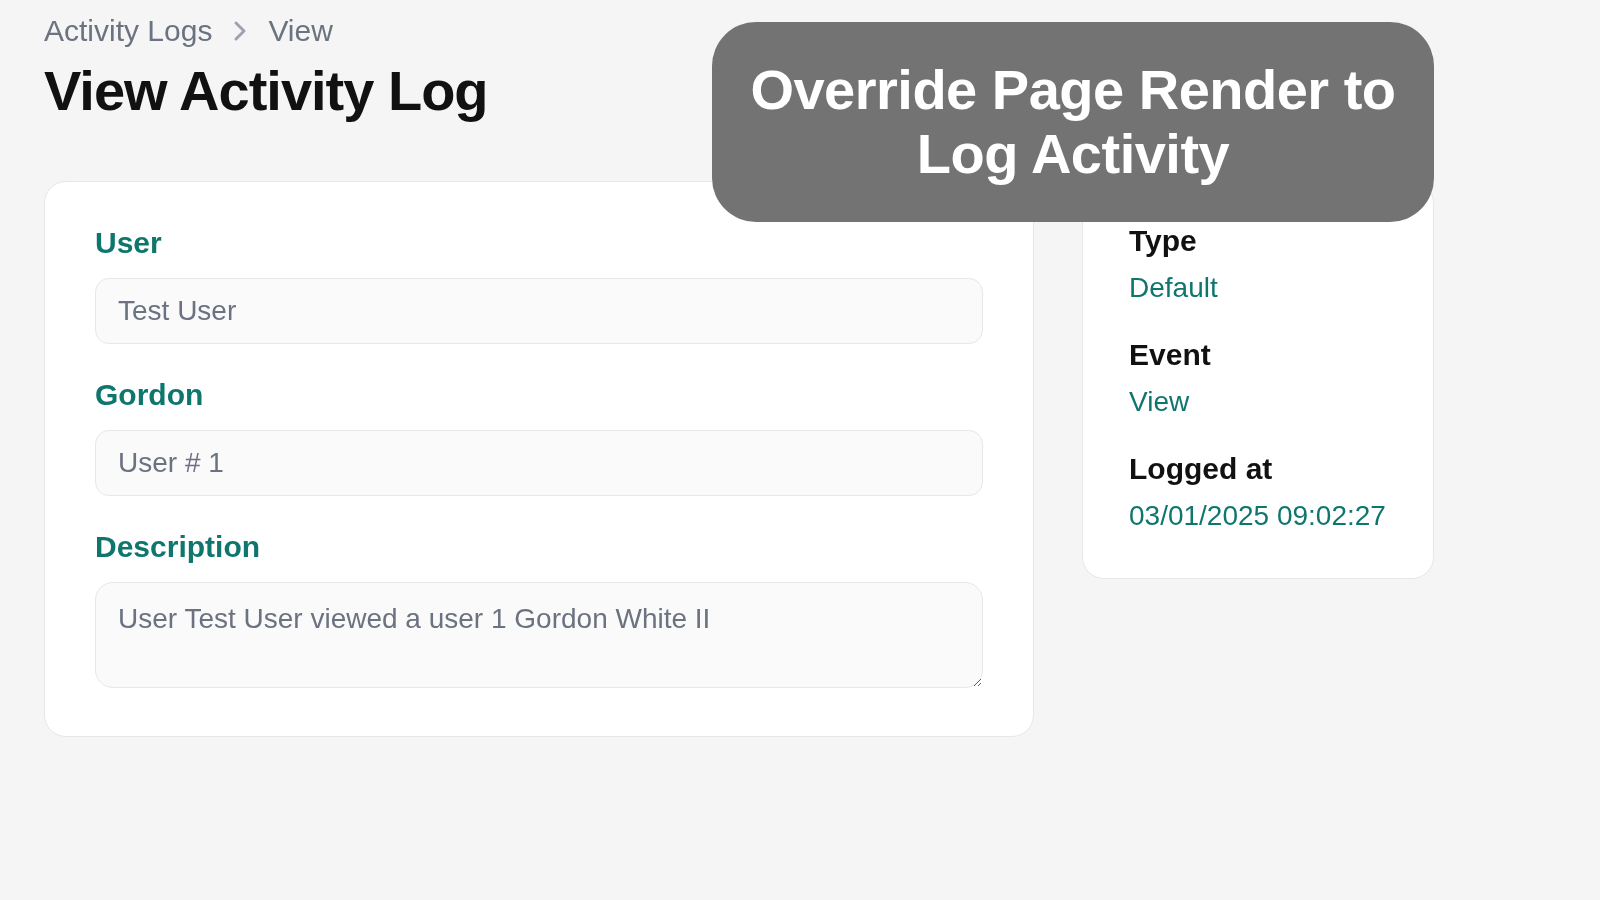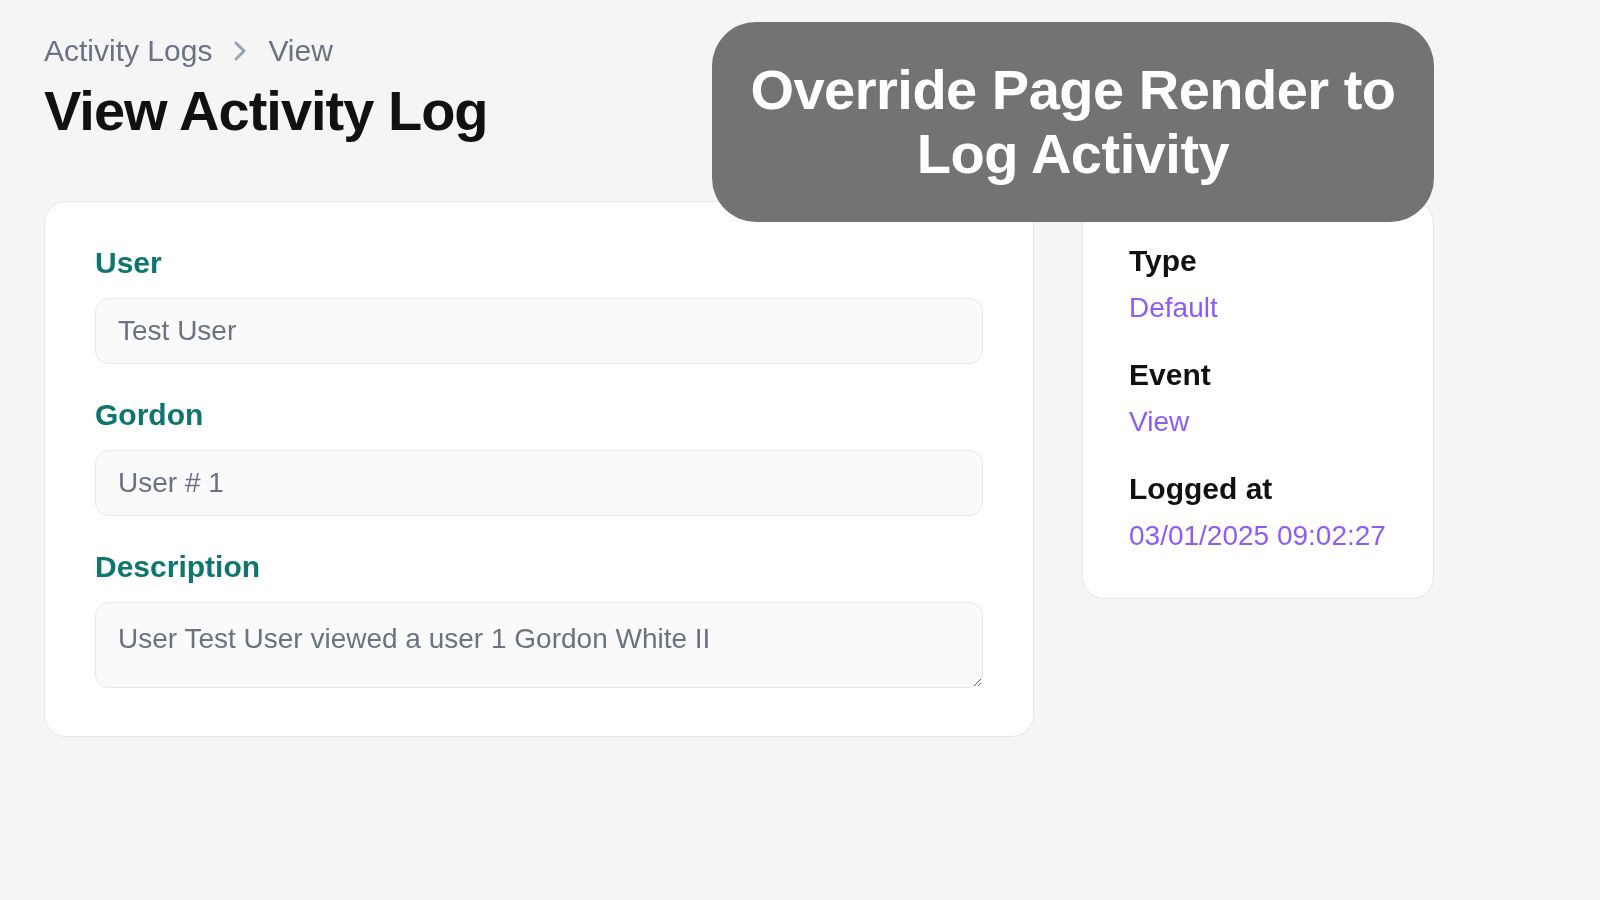--- a/index.html
+++ b/index.html
@@ -6,21 +6,20 @@
   body {
     font-family: -apple-system, BlinkMacSystemFont, "Segoe UI", Helvetica, Arial, sans-serif;
     background: #f5f5f6;
     width: 1600px;
     height: 900px;
     overflow: hidden;
     position: relative;
   }
   .page {
     padding: 14px 44px 0 44px;
-    margin-top: 20px;
   }
   .breadcrumb {
     display: flex;
     align-items: center;
     gap: 20px;
     font-size: 30px;
     color: #6b7280;
     font-weight: 500;
     margin-bottom: 8px;
   }
@@ -66,38 +65,39 @@
     font-size: 28px;
     color: #6b7280;
     background: #fafafa;
     border: 1px solid #e5e7eb;
     border-radius: 14px;
     padding: 16px 22px;
     font-family: inherit;
   }
   textarea.input {
     resize: both;
-    height: 86px;
+    height: 106px;
     line-height: 1.4;
+    border-radius: 18px;
   }
   .side-card {
     width: 352px;
     padding: 42px 46px 46px 46px;
   }
   .meta-row { margin-bottom: 34px; }
   .meta-row:last-child { margin-bottom: 0; }
   .meta-label {
     font-size: 30px;
     font-weight: 700;
     color: #111;
     margin-bottom: 14px;
   }
   .meta-value {
     font-size: 28px;
-    color: #8b5cf6;
+    color: #0f766e;
     font-weight: 400;
   }
   .overlay {
     position: absolute;
     top: 22px;
     left: 712px;
     width: 722px;
     height: 200px;
     background: #737373;
     color: #fff;

